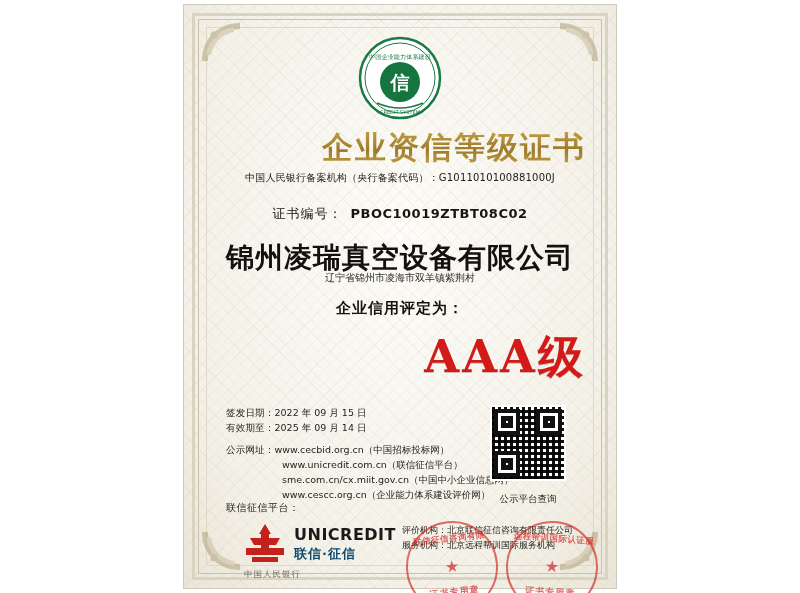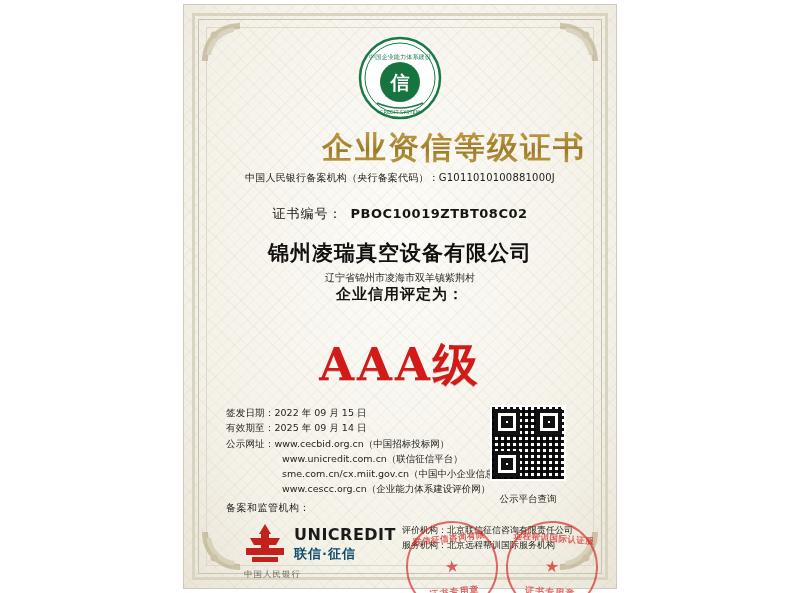--- a/index.html
+++ b/index.html
@@ -129,75 +129,74 @@
   }
   .cert-no .lbl { font-weight: normal; letter-spacing: 1px; }
   .cert-no .val { margin-left: 8px; letter-spacing: 0.5px; }
 
   .company {
     position: absolute;
     top: 208px;
     left: 0; right: 0;
     text-align: center;
     font-family: "DejaVu Sans", sans-serif;
-    font-size: 21px;
+    font-size: 28px;
     font-weight: bold;
     color: #121110;
     letter-spacing: 1px;
   }
   .address {
     position: absolute;
     top: 240px;
     left: 0; right: 0;
     text-align: center;
     font-family: "DejaVu Sans", sans-serif;
     font-size: 10px;
     color: #2a2a26;
   }
 
   .rating-label {
     position: absolute;
-    top: 254px;
+    top: 268px;
     left: 0; right: 0;
     text-align: center;
     font-family: "DejaVu Sans", sans-serif;
     font-size: 15px;
     font-weight: bold;
     color: #15140f;
     letter-spacing: 1px;
   }
 
   .grade {
     position: absolute;
     top: 296px;
     left: 0; right: 0;
-    text-align: center;
+    text-align: right;
     font-family: "DejaVu Serif", serif;
     font-size: 45px;
     font-weight: bold;
     color: #d21a18;
     letter-spacing: 3px;
     text-shadow: 0 1px 0 rgba(120,0,0,0.25);
-    margin-top: 8px;
   }
 
   
   .details {
     position: absolute;
     left: 12px;
     top: 374px;
     width: 250px;
     font-family: "DejaVu Sans", sans-serif;
     font-size: 9.5px;
     color: #1d1d1a;
     line-height: 15px;
   }
   .details .row { white-space: nowrap; }
   .details .row .lbl { letter-spacing: 0.2px; }
-  .details .urls { margin-top: 1px; }
+  .details .urls { margin-top: 7px; }
   .details .urls div { white-space: nowrap; }
   .url-indent { padding-left: 56px; }
 
   
   .qr-wrap {
     position: absolute;
     right: 18px;
     top: 374px;
     width: 80px;
     text-align: center;
@@ -430,21 +429,21 @@
         </div>
       </div>
 
       <div class="qr-wrap">
         <div class="qr">
           <div class="qr-corner-bl"></div>
         </div>
         <div class="qr-caption">公示平台查询</div>
       </div>
 
-      <div class="filing-label">备案和监管机构：</div>
+      <div class="filing-label">联信征信平台：</div>
 
       <div class="unicredit">
         <div class="uc-mark">
           <svg viewBox="0 0 46 44" width="46" height="44">
             <path d="M23 3 L29 13 L17 13 Z" fill="#c4201c"></path>
             <path d="M8 17 L38 17 L34 24 L12 24 Z" fill="#c4201c"></path>
             <path d="M4 27 L42 27 L42 34 L4 34 Z" fill="#c4201c"></path>
             <rect x="19" y="13" width="8" height="14" fill="#c4201c"></rect>
             <path d="M10 36 L36 36 L36 41 L10 41 Z" fill="#c4201c"></path>
           </svg>

